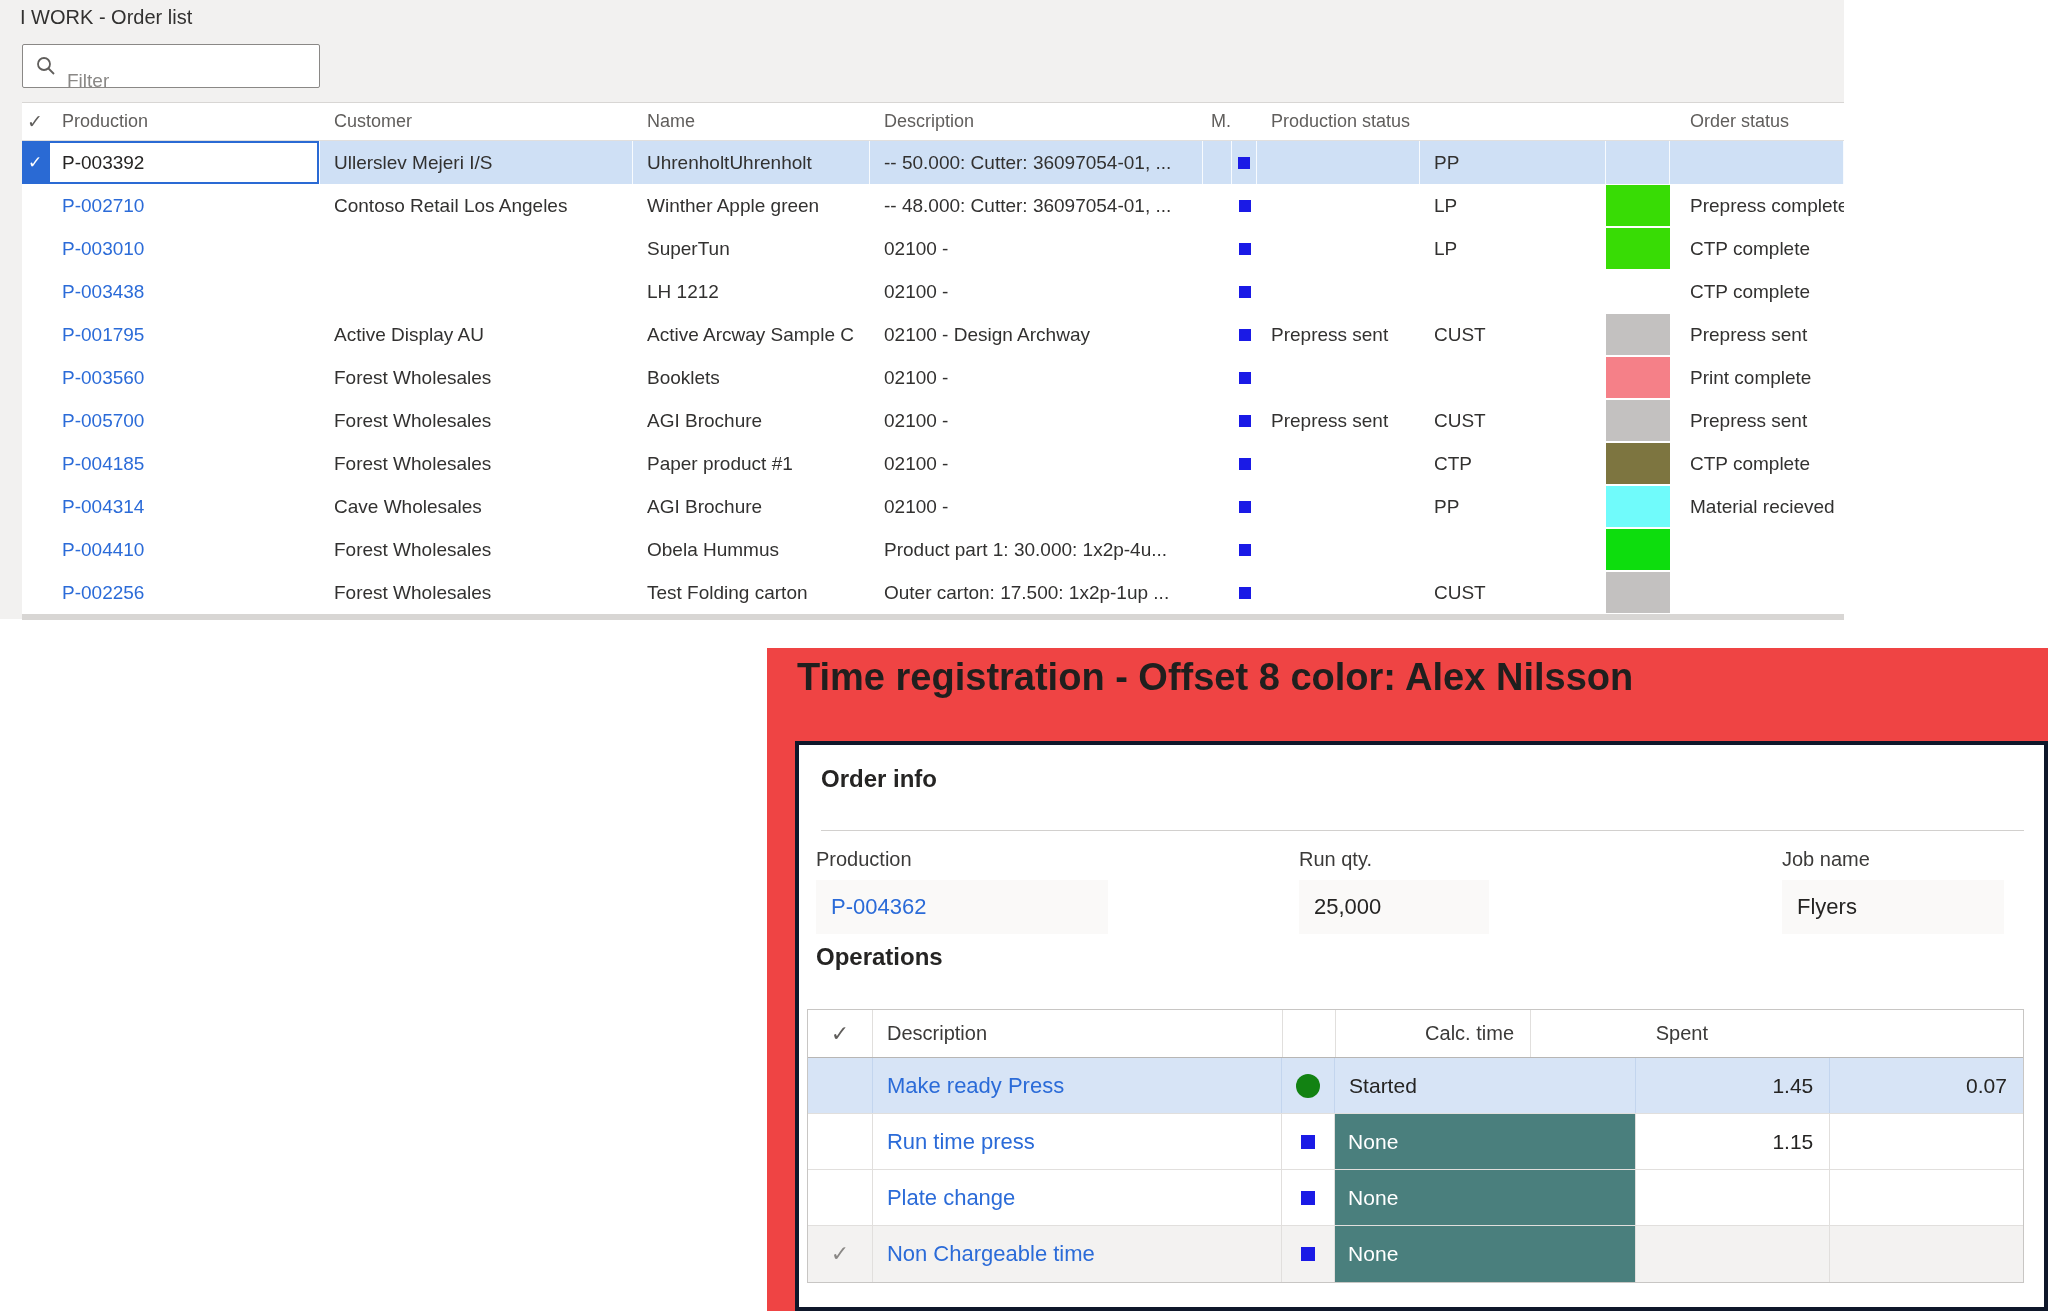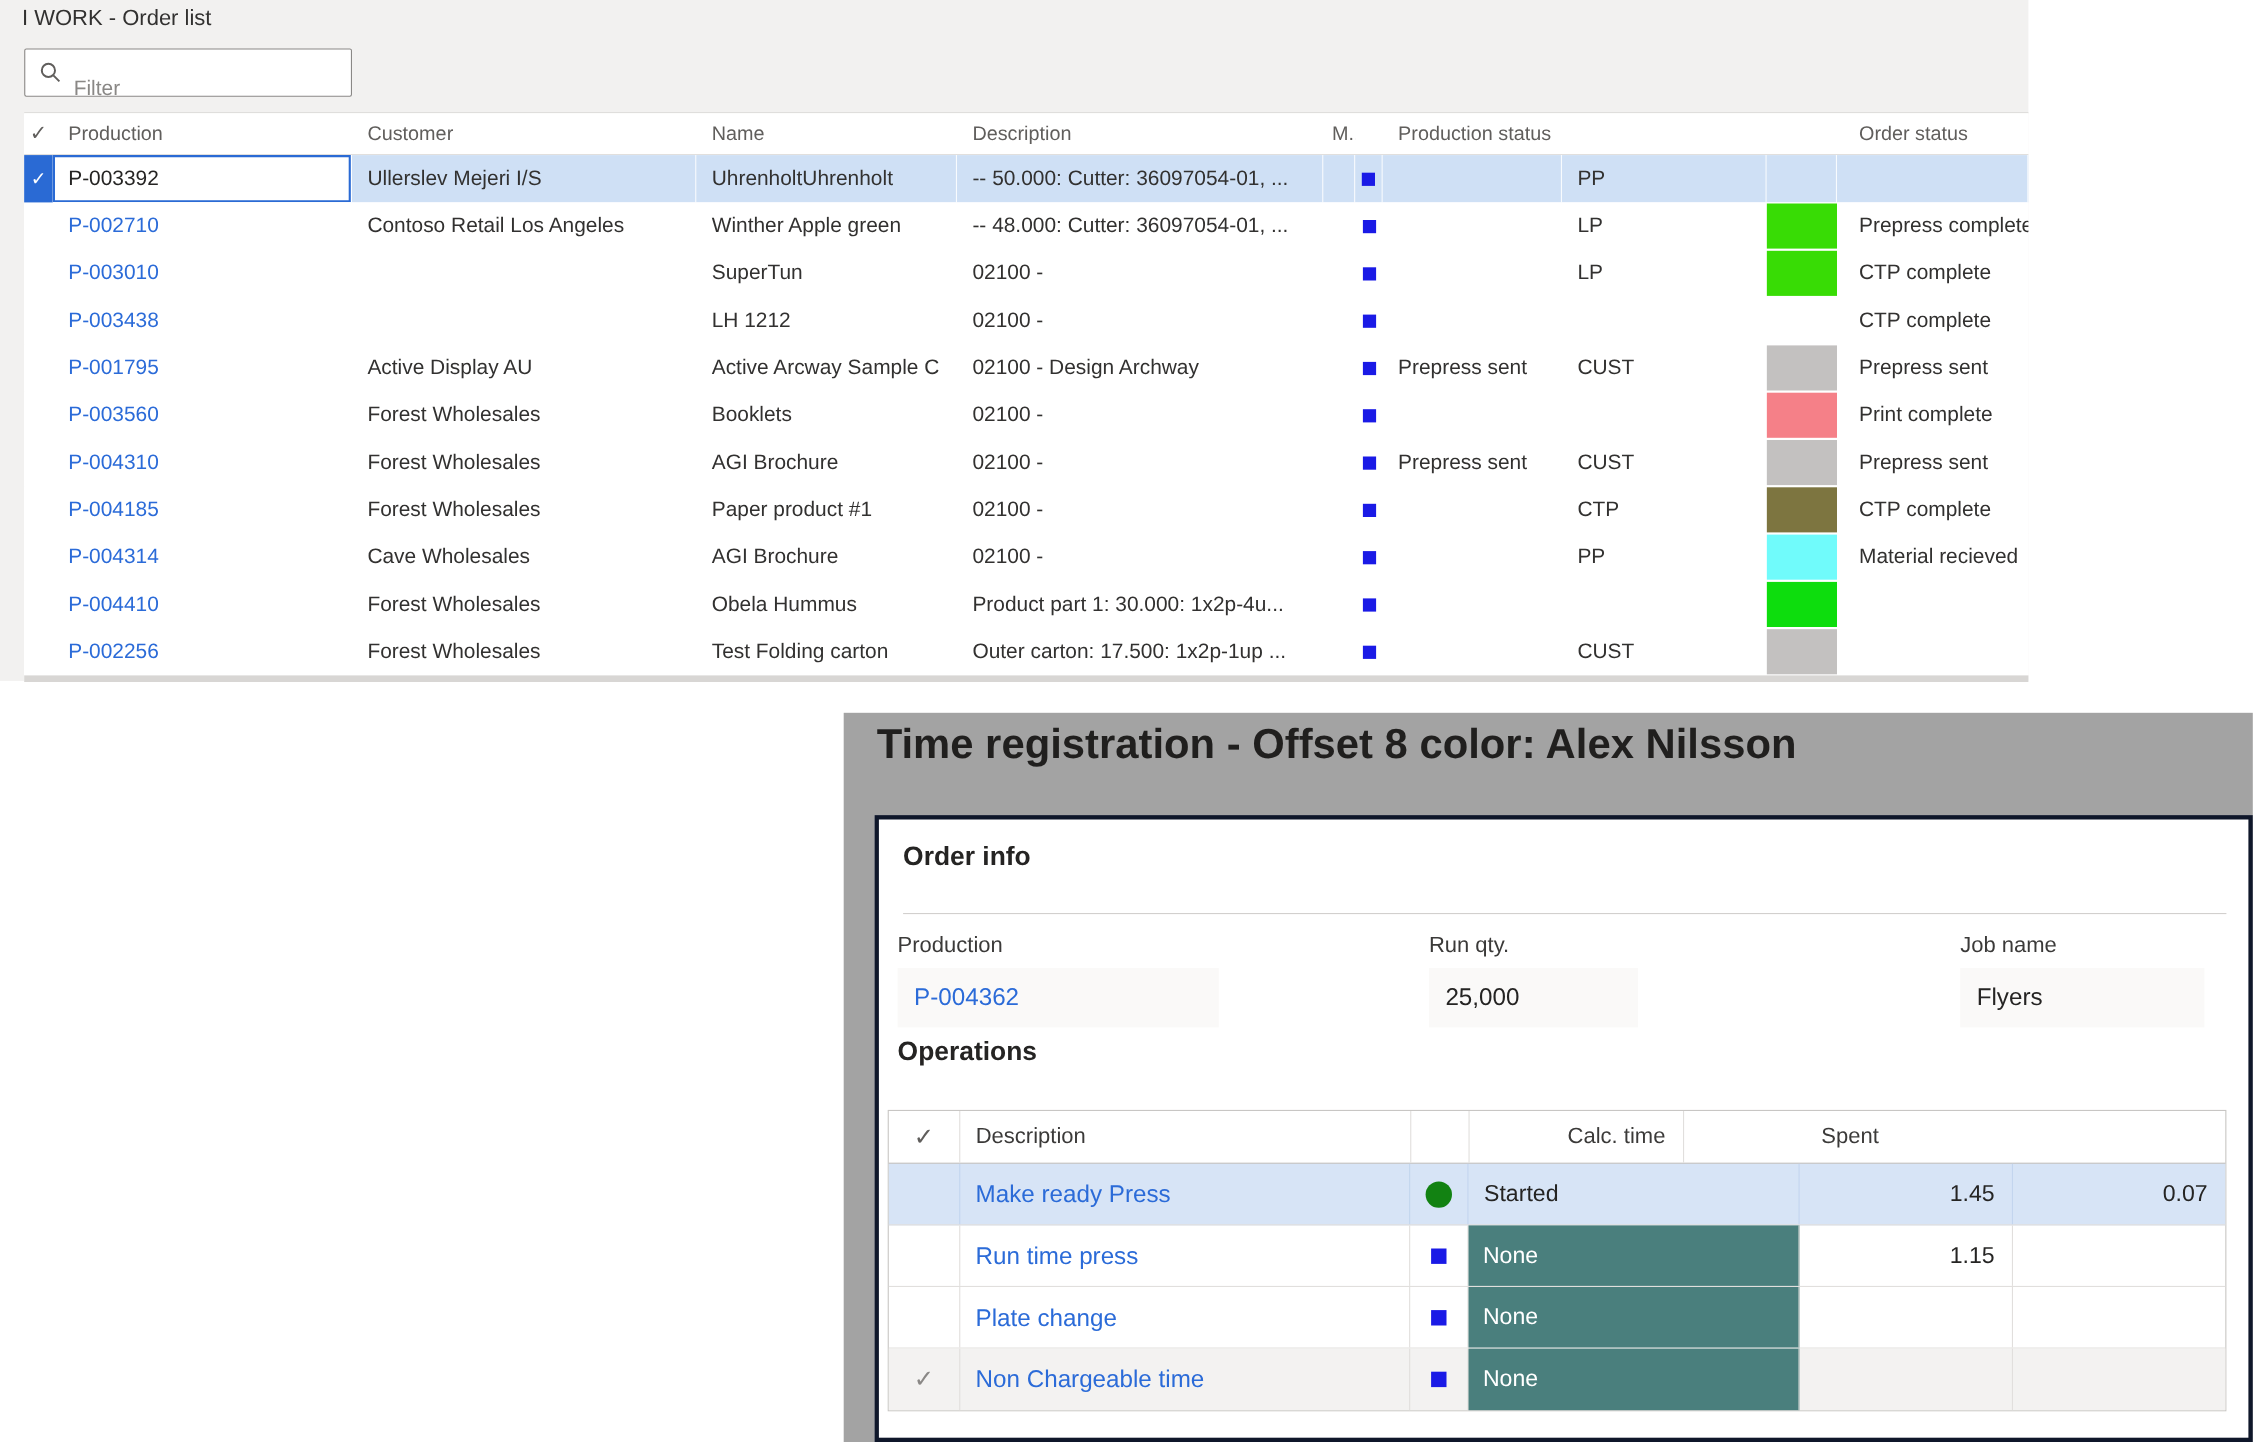--- a/index.html
+++ b/index.html
@@ -45,21 +45,21 @@
   .t-row.selected .c { border-right:1px solid rgba(255,255,255,.85); }
   .t-row.selected .col-check { background:#2a6ad4; color:#fff; font-size:17px; border-right:none; }
   .t-row.selected .col-prod { background:#fff; box-shadow:inset 0 0 0 2px #2a6ad4; }
   .t-row.selected .link { color:#252423; }
   .row-check { visibility:hidden; }
   .t-row.selected .row-check { visibility:visible; }
 
   .partial-row { width:1822px; height:6px; background:#d8d6d4; }
 
   
-  .panel { position:absolute; left:767px; top:648px; width:1281px; height:663px; background:#a3a3a3; }
+  .panel { position:absolute; left:767px; top:648px; width:1281px; height:663px; background:#ef4444; }
   .panel-title { position:absolute; left:30px; top:8px; font-size:38px; font-weight:600; color:#201f1e; }
   .card { position:absolute; left:28px; top:93px; width:1253px; height:570px; background:#fff;
           border:4px solid #0f172a; }
   .section-heading { position:absolute; font-size:24px; font-weight:700; color:#252423; }
   #order-info-heading { left:22px; top:20px; }
   #operations-heading { left:17px; top:198px; }
   .divider { position:absolute; left:22px; right:20px; top:85px; height:1px; background:#d2d0ce; }
   .field { position:absolute; top:103px; }
   .field-label { font-size:20px; color:#3b3a39; }
   .field-box { margin-top:9px; height:54px; background:#faf9f8; display:flex; align-items:center;
@@ -259,21 +259,21 @@
             <span class="swatch" style="background: rgb(245, 128, 136);"></span>
           </div>
           <div class="c col-ostat">Print complete</div>
         </div>
 
         <div class="t-row">
           <div class="c col-check">
             <span class="row-check">✓</span>
           </div>
           <div class="c col-prod">
-            <span class="link">P-004310</span>
+            <span class="link">P-005700</span>
           </div>
           <div class="c col-cust">Forest Wholesales</div>
           <div class="c col-name">AGI Brochure</div>
           <div class="c col-desc">02100 -</div>
           <div class="c col-m"></div>
           <div class="c col-sq">
             <span class="blue-sq"></span>
           </div>
           <div class="c col-pstat">Prepress sent</div>
           <div class="c col-code">CUST</div>

